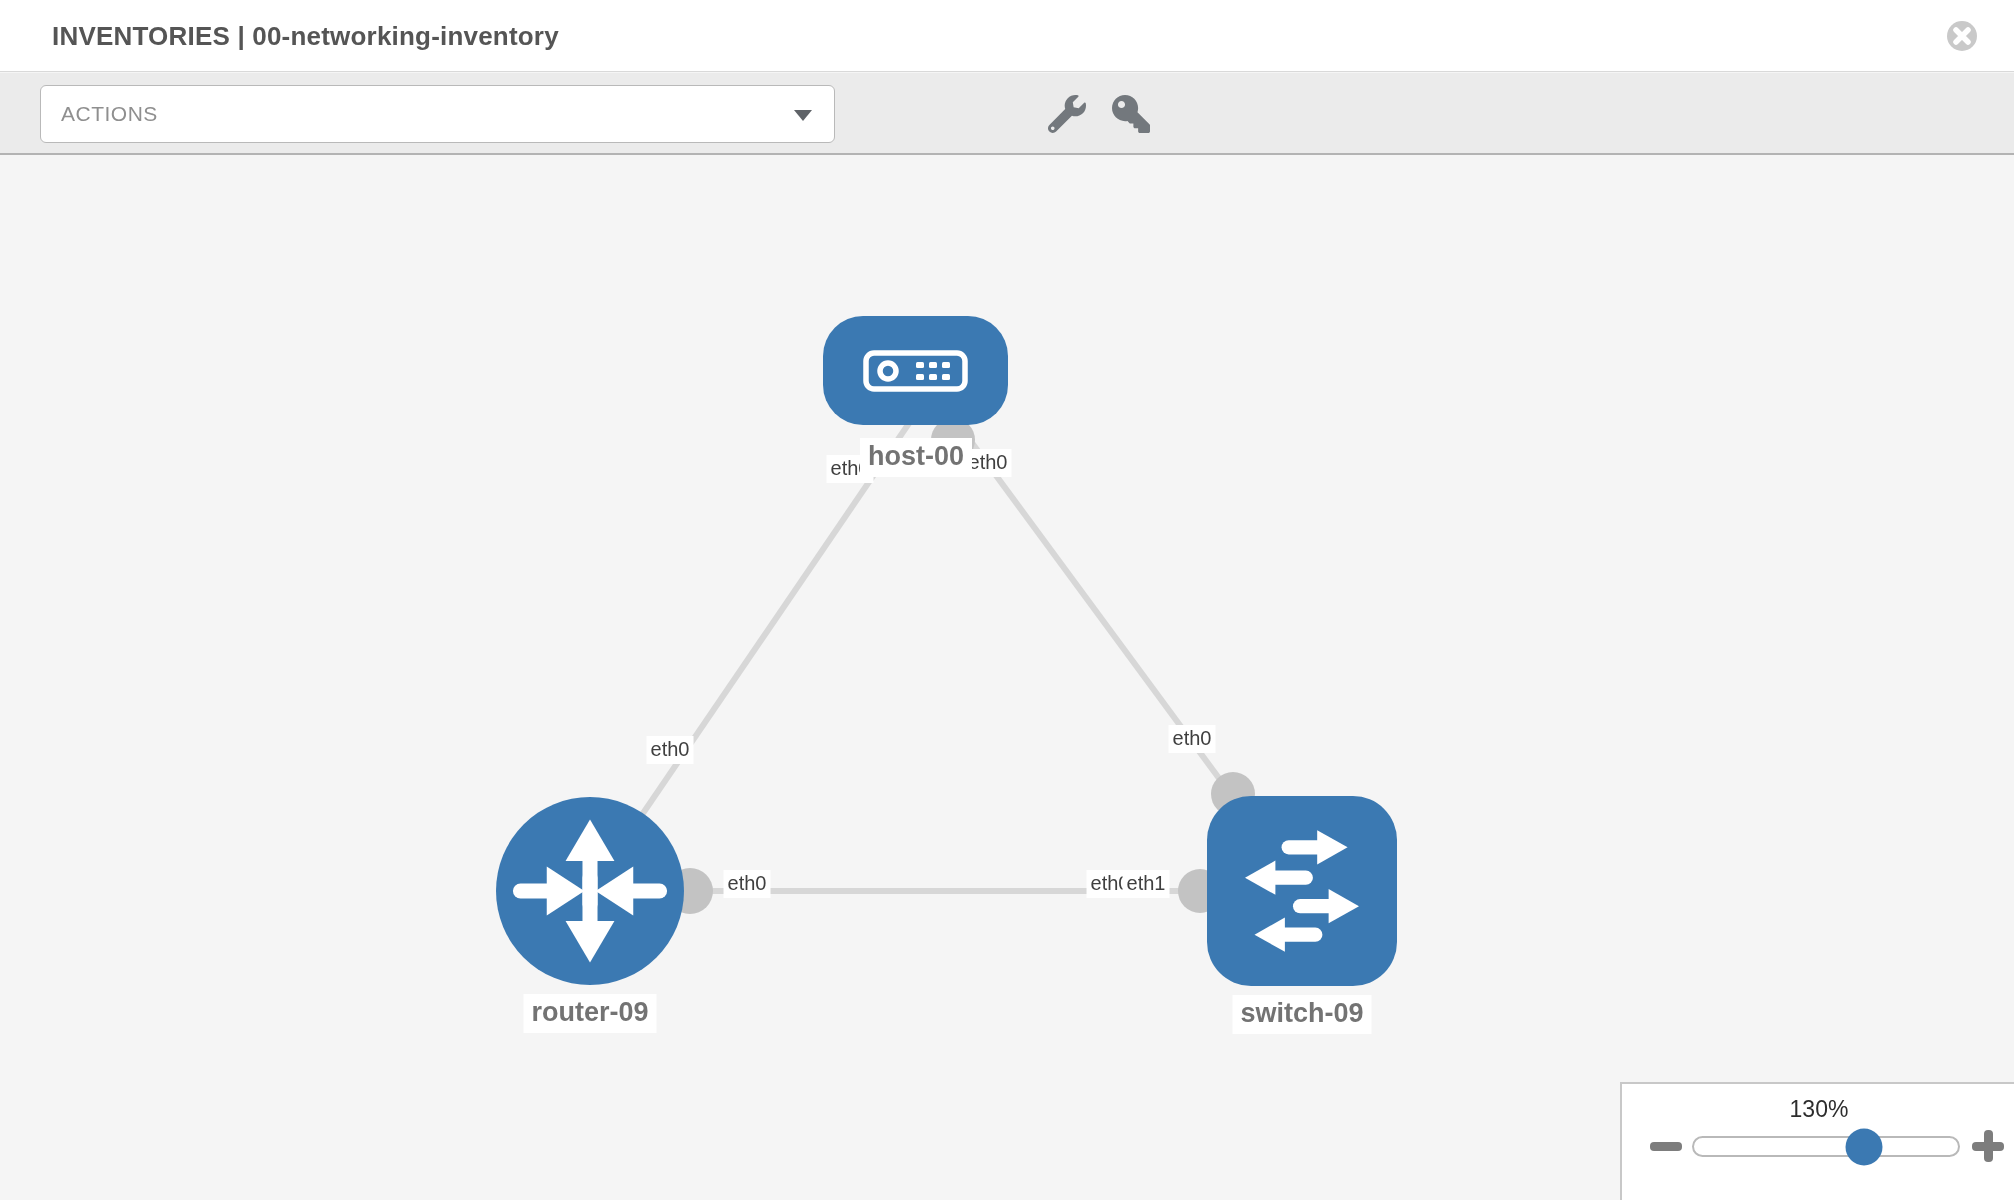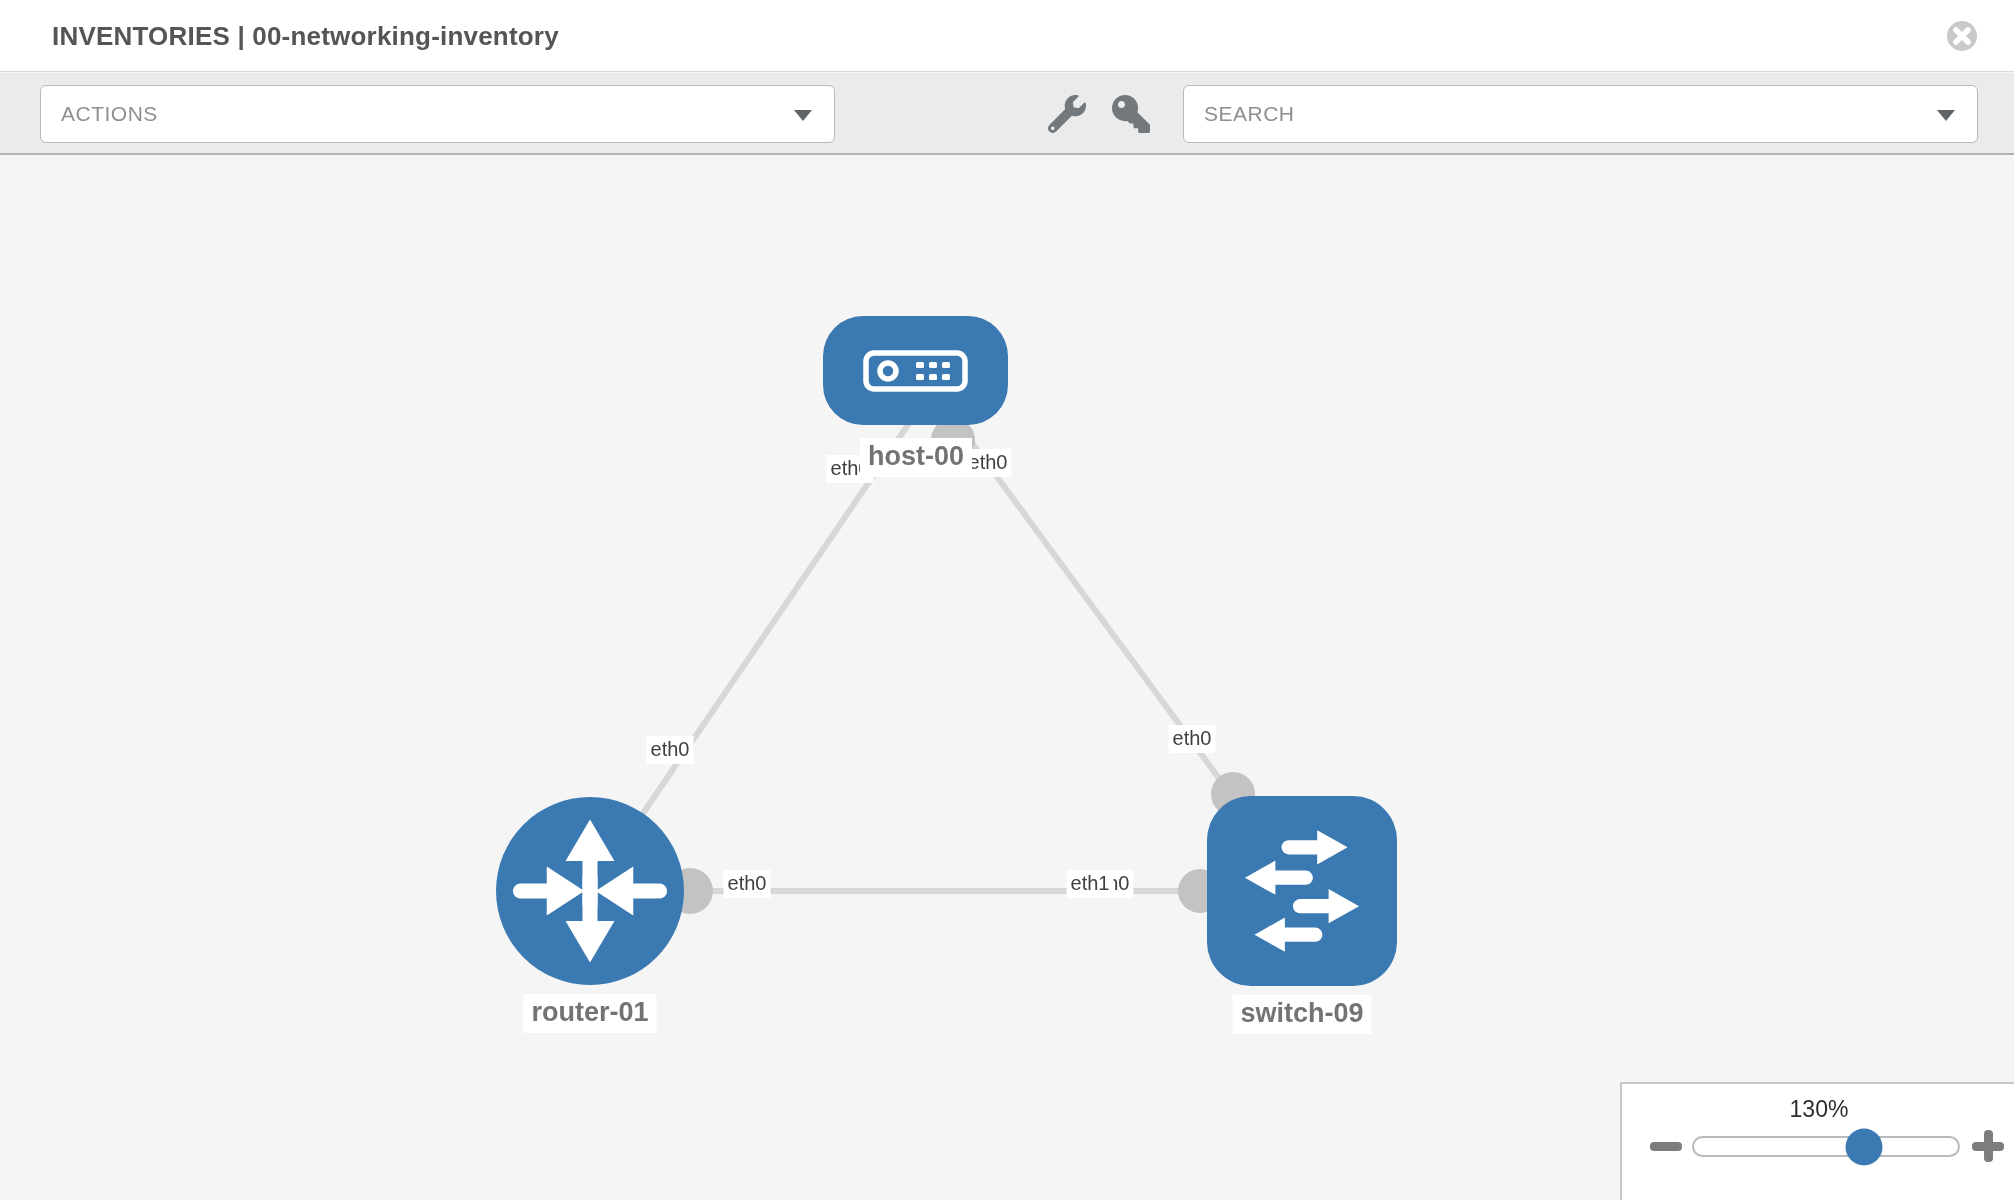--- a/index.html
+++ b/index.html
@@ -59,21 +59,21 @@
   .if-label {
     position:absolute; transform:translateX(-50%); z-index:3;
     background:#ffffff; color:#3f3f3f; font-size:20px; padding:2px 4px 3px; white-space:nowrap;
   }
   .if-0 { left:850px;  top:300px; }
   .if-1 { left:988px;  top:294px; }
   .if-2 { left:670px;  top:581px; }
   .if-3 { left:1192px; top:570px; }
   .if-4 { left:747px;  top:715px; }
   .if-5 { left:1110px; top:715px; z-index:3; }
-  .if-6 { left:1090px; top:715px; z-index:4; }
+  .if-6 { left:1146px; top:715px; z-index:4; }
   
   .zoom-panel {
     position:absolute; left:1620px; top:927px; width:400px; height:125px;
     background:#ffffff; border:2px solid #c8c8c8; z-index:5;
   }
   .zoom-level {
     position:absolute; left:0; top:12px; width:394px; text-align:center;
     font-size:23px; color:#2d2d2d;
   }
   .zoom-minus {
@@ -125,24 +125,20 @@
       </svg>
     </div>
     <div class="tool-icon tool-key">
       <svg width="38" height="38" viewBox="0 0 512 512">
         <g transform="translate(512,0) scale(-1,1)">
           <path fill="#73787d" d="M512 176.001C512 273.203 433.202 352 336 352c-11.22 0-22.19-1.062-32.827-3.069l-24.012 27.014A23.999 23.999 0 0 1 261.223 384H224v40c0 13.255-10.745 24-24 24h-40v40c0 13.255-10.745 24-24 24H24c-13.255 0-24-10.745-24-24v-78.059c0-6.365 2.529-12.47 7.029-16.971l161.802-161.802C163.108 213.814 160 195.271 160 176 160 78.798 238.797.001 335.999 0 433.488-.001 512 78.511 512 176.001zM336 128c0 26.51 21.49 48 48 48s48-21.49 48-48-21.49-48-48-48-48 21.49-48 48z"></path>
         </g>
       </svg>
     </div>
 
-    <div class="dropdown dd-search">
-      <span class="dd-label">SEARCH</span>
-      <span class="caret"></span>
-    </div>
   </div>
 
   <div class="canvas">
 
     <svg class="links-svg" width="2014" height="1045" viewBox="0 0 2014 1045">
       <line x1="916" y1="258" x2="590" y2="736" stroke="#d7d7d7" stroke-width="6"></line>
       <line x1="950" y1="258" x2="1302" y2="736" stroke="#d7d7d7" stroke-width="6"></line>
       <line x1="590" y1="736" x2="1302" y2="736" stroke="#d7d7d7" stroke-width="6"></line>
       <circle cx="953" cy="285" r="22" fill="#c3c3c3"></circle>
       <circle cx="690" cy="736" r="23" fill="#c3c3c3"></circle>
@@ -201,21 +197,21 @@
 
     <span class="if-label if-0">eth0</span>
     <span class="if-label if-1">eth0</span>
     <span class="if-label if-2">eth0</span>
     <span class="if-label if-3">eth0</span>
     <span class="if-label if-4">eth0</span>
     <span class="if-label if-5">eth0</span>
     <span class="if-label if-6">eth1</span>
 
     <span class="node-label lbl-host">host-00</span>
-    <span class="node-label lbl-router">router-01</span>
+    <span class="node-label lbl-router">router-09</span>
     <span class="node-label lbl-switch">switch-09</span>
 
     <div class="zoom-panel">
       <div class="zoom-level">130%</div>
       <div class="zoom-minus"></div>
       <div class="zoom-track">
         <div class="zoom-thumb"></div>
       </div>
       <div class="zoom-plus"></div>
     </div>

